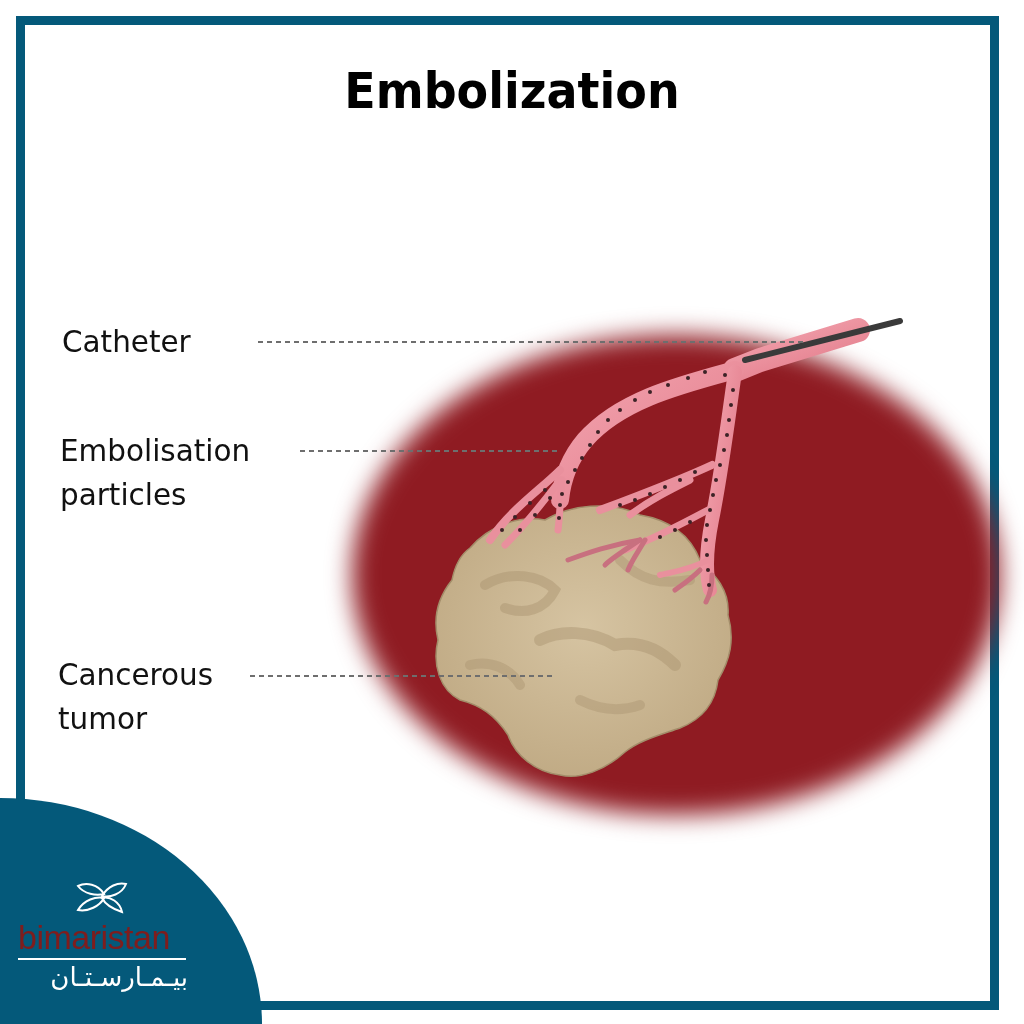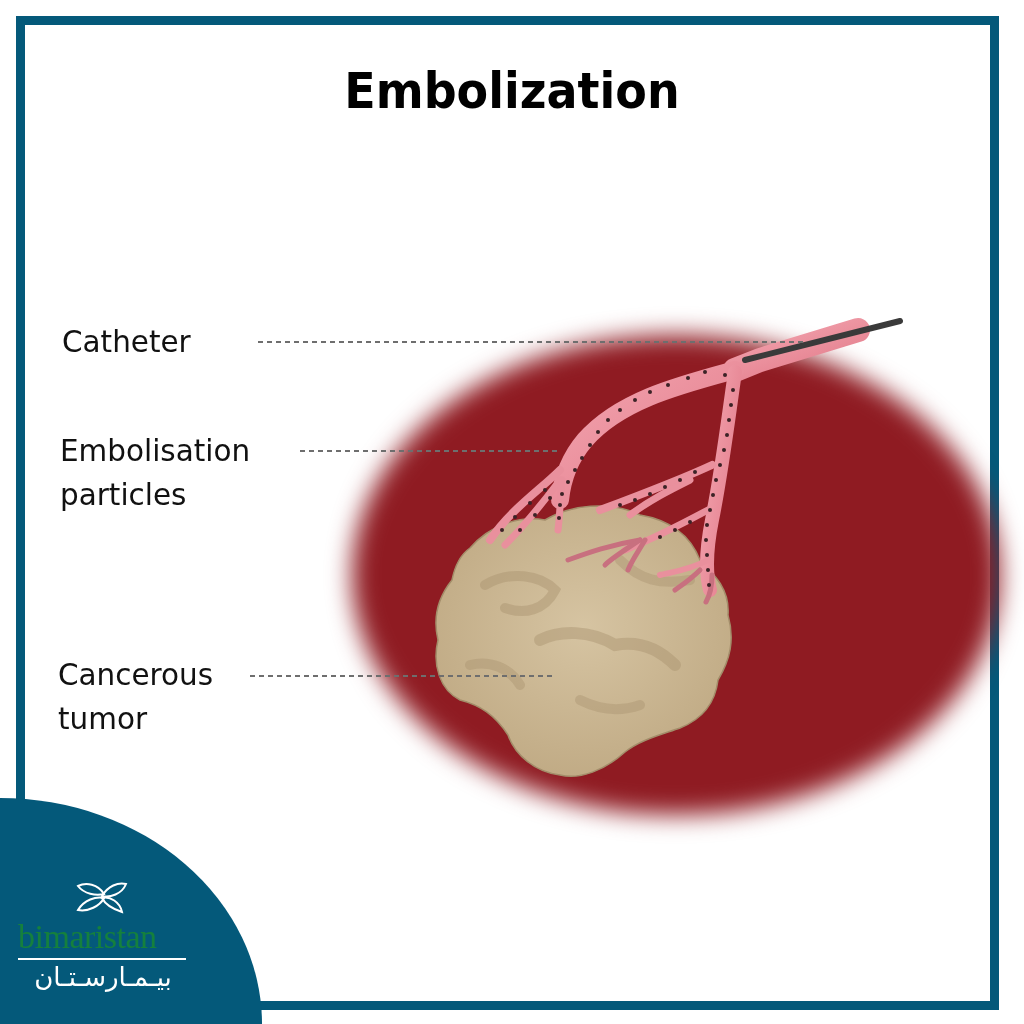--- a/index.html
+++ b/index.html
@@ -13,25 +13,25 @@
   .label { position:absolute; font-family:"DejaVu Sans", sans-serif; font-size:31px;
            color:#111; line-height:44px; transform:scaleX(0.95); transform-origin:left center; }
   .illus { position:absolute; left:0; top:0; width:1024px; height:1024px; }
   .blob { position:absolute; left:352px; top:335px; width:648px; height:480px;
           border-radius:50%; background:#8f1b22;
           filter:blur(12px); }
   .logo-bg { position:absolute; left:-262px; top:798px; width:524px; height:452px;
              border-radius:50%; background:#04597a; }
   .logo { position:absolute; left:18px; top:880px; width:170px; color:#ffffff; }
   .logo-mark { display:block; margin-left:56px; width:56px; height:34px; }
-  .logo-text { font-family:Liberation Serif, serif; font-size:34px; color:#15803d; line-height:38px;
+  .logo-text { font-family:Liberation Sans, sans-serif; font-size:34px; color:#7f1d1d; line-height:38px;
                margin-top:4px; letter-spacing:-0.5px; }
   .logo-rule { width:168px; height:2px; background:#fff; margin-top:2px; }
   .logo-ar { font-family:"DejaVu Sans", sans-serif; font-size:26px; color:#fff; direction:rtl;
-             text-align:center; margin-top:2px; letter-spacing:2px; }
+             text-align:right; margin-top:2px; letter-spacing:2px; }
 </style>
 </head>
 <body>
 
 <div class="frame"></div>
 
 <div class="title">Embolization</div>
 
 <div class="blob"></div>
 

